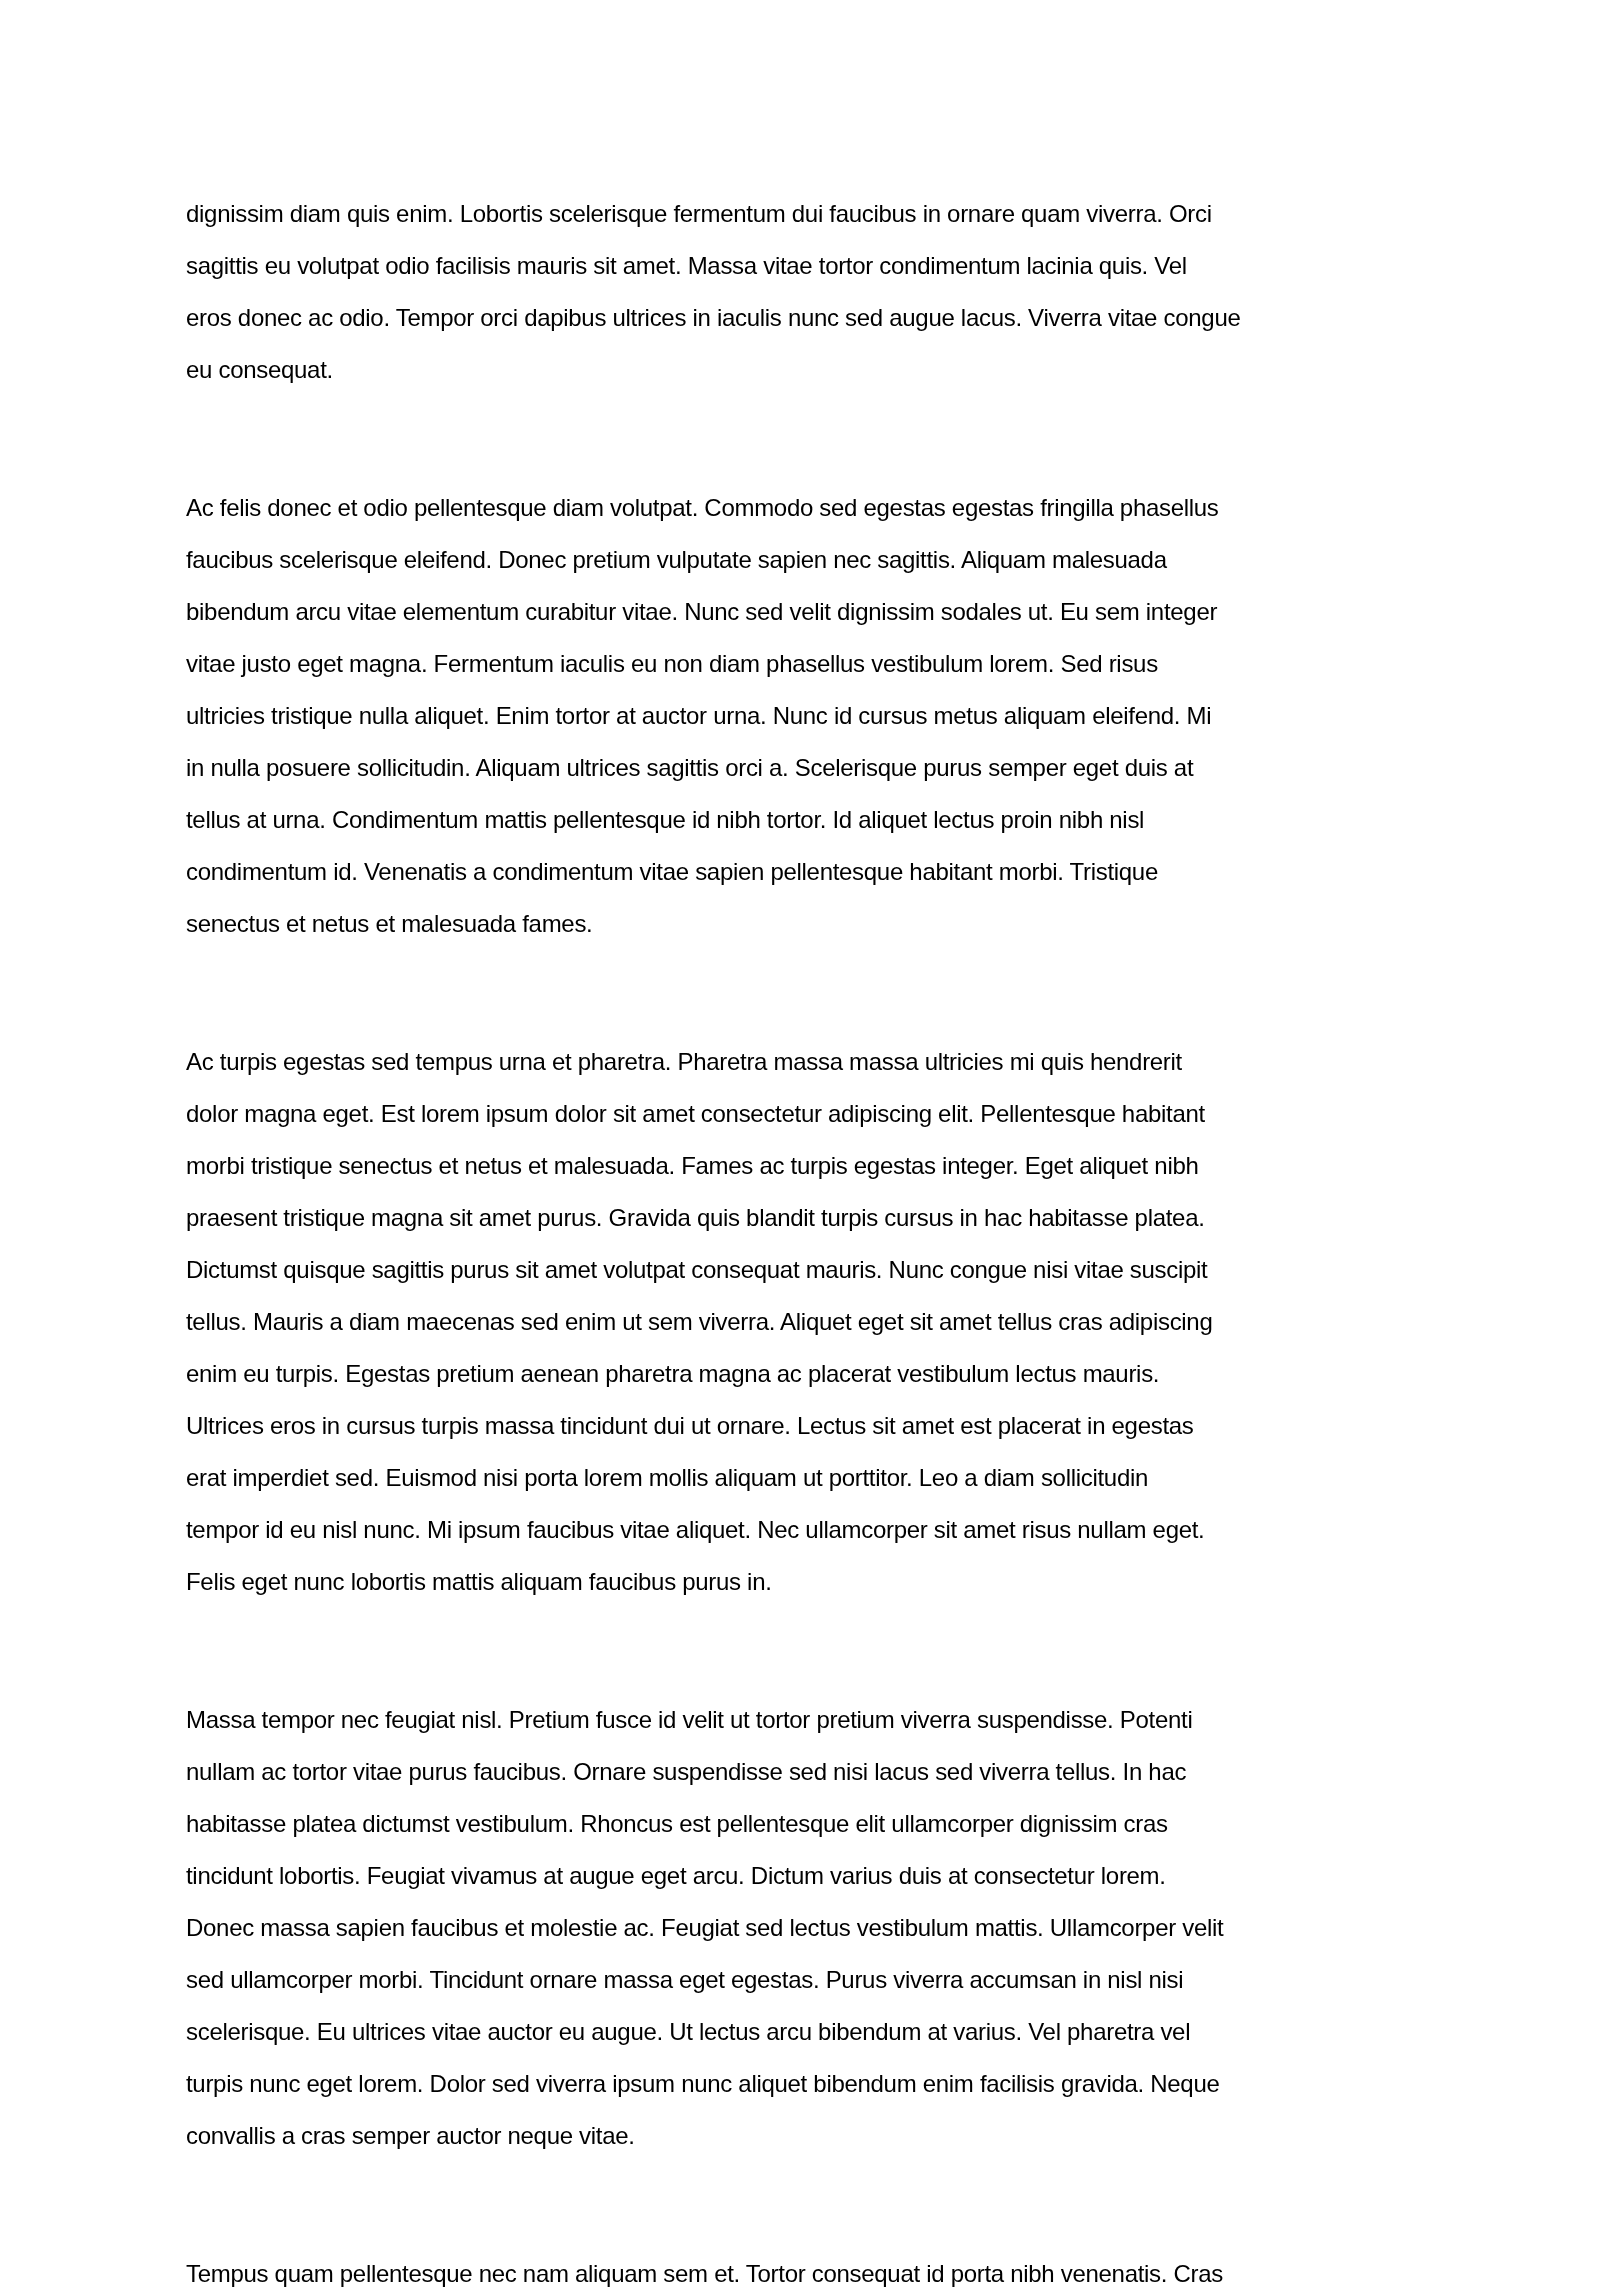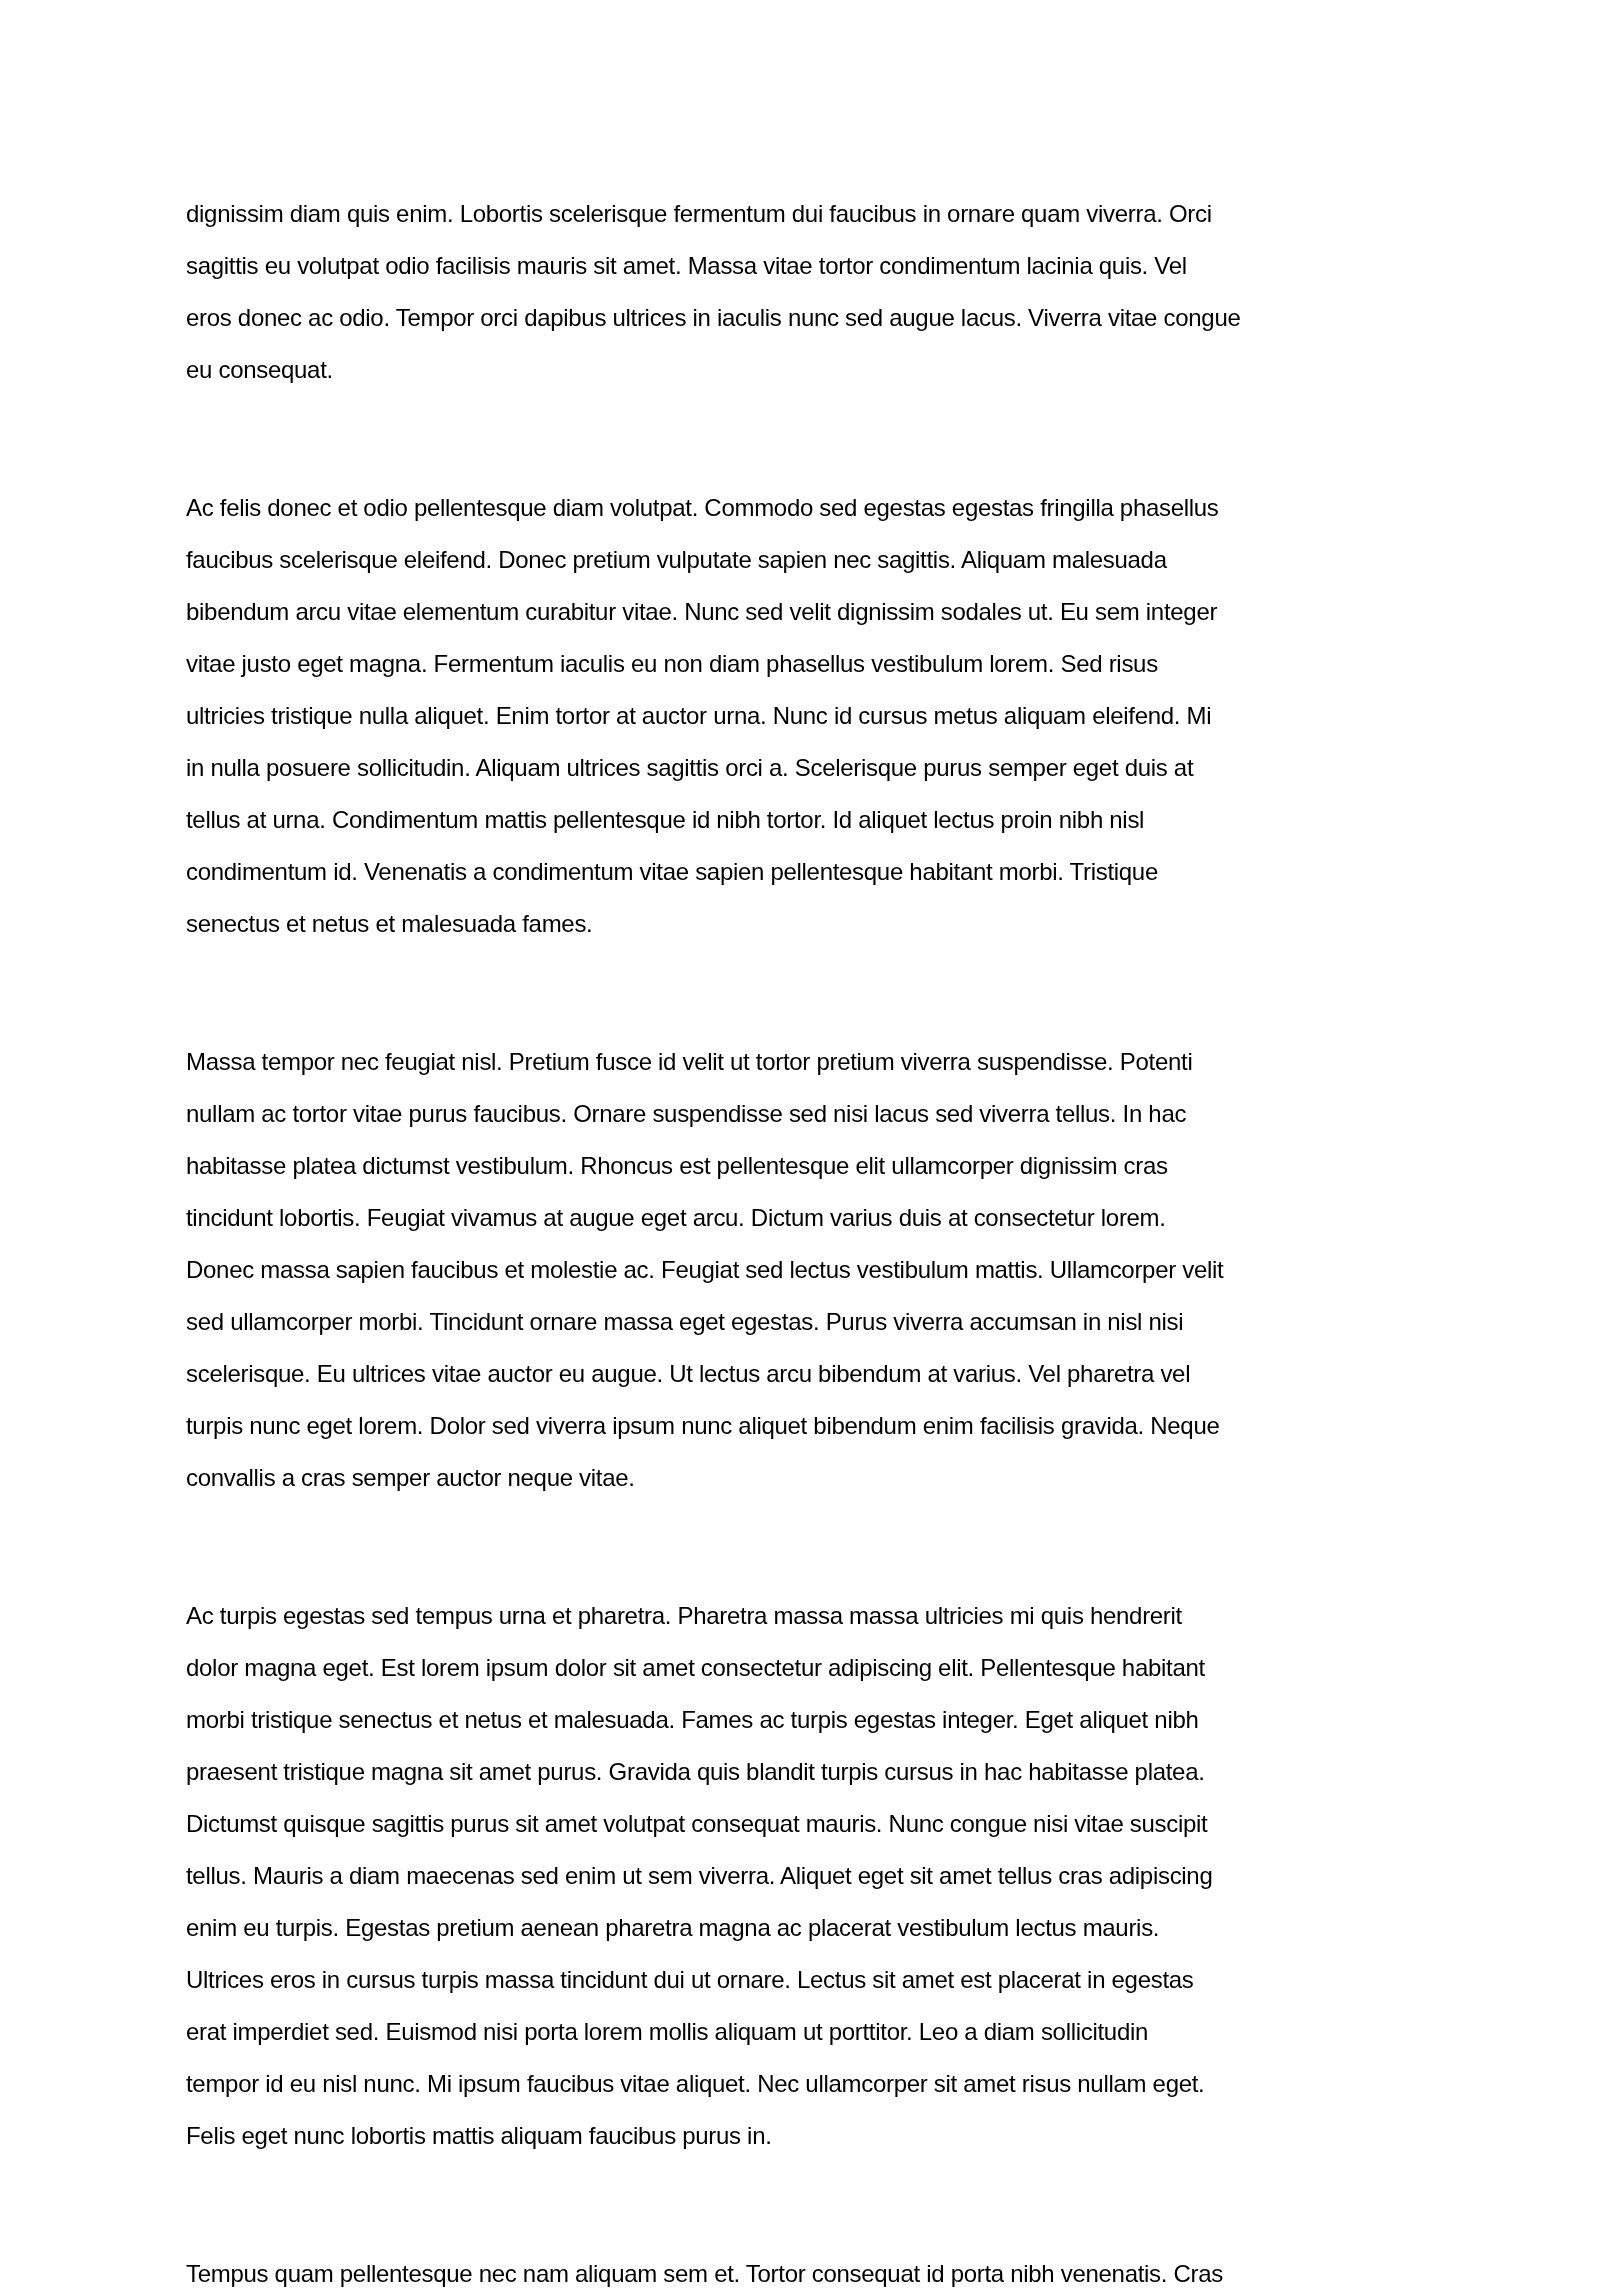--- a/index.html
+++ b/index.html
@@ -44,40 +44,40 @@
 eu consequat.</p>
   <p class="para">Ac felis donec et odio pellentesque diam volutpat. Commodo sed egestas egestas fringilla phasellus
 faucibus scelerisque eleifend. Donec pretium vulputate sapien nec sagittis. Aliquam malesuada
 bibendum arcu vitae elementum curabitur vitae. Nunc sed velit dignissim sodales ut. Eu sem integer
 vitae justo eget magna. Fermentum iaculis eu non diam phasellus vestibulum lorem. Sed risus
 ultricies tristique nulla aliquet. Enim tortor at auctor urna. Nunc id cursus metus aliquam eleifend. Mi
 in nulla posuere sollicitudin. Aliquam ultrices sagittis orci a. Scelerisque purus semper eget duis at
 tellus at urna. Condimentum mattis pellentesque id nibh tortor. Id aliquet lectus proin nibh nisl
 condimentum id. Venenatis a condimentum vitae sapien pellentesque habitant morbi. Tristique
 senectus et netus et malesuada fames.</p>
-  <p class="para">Massa tempor nec feugiat nisl. Pretium fusce id velit ut tortor pretium viverra suspendisse. Potenti
-nullam ac tortor vitae purus faucibus. Ornare suspendisse sed nisi lacus sed viverra tellus. In hac
-habitasse platea dictumst vestibulum. Rhoncus est pellentesque elit ullamcorper dignissim cras
-tincidunt lobortis. Feugiat vivamus at augue eget arcu. Dictum varius duis at consectetur lorem.
-Donec massa sapien faucibus et molestie ac. Feugiat sed lectus vestibulum mattis. Ullamcorper velit
-sed ullamcorper morbi. Tincidunt ornare massa eget egestas. Purus viverra accumsan in nisl nisi
-scelerisque. Eu ultrices vitae auctor eu augue. Ut lectus arcu bibendum at varius. Vel pharetra vel
-turpis nunc eget lorem. Dolor sed viverra ipsum nunc aliquet bibendum enim facilisis gravida. Neque
-convallis a cras semper auctor neque vitae.</p>
   <p class="para">Ac turpis egestas sed tempus urna et pharetra. Pharetra massa massa ultricies mi quis hendrerit
 dolor magna eget. Est lorem ipsum dolor sit amet consectetur adipiscing elit. Pellentesque habitant
 morbi tristique senectus et netus et malesuada. Fames ac turpis egestas integer. Eget aliquet nibh
 praesent tristique magna sit amet purus. Gravida quis blandit turpis cursus in hac habitasse platea.
 Dictumst quisque sagittis purus sit amet volutpat consequat mauris. Nunc congue nisi vitae suscipit
 tellus. Mauris a diam maecenas sed enim ut sem viverra. Aliquet eget sit amet tellus cras adipiscing
 enim eu turpis. Egestas pretium aenean pharetra magna ac placerat vestibulum lectus mauris.
 Ultrices eros in cursus turpis massa tincidunt dui ut ornare. Lectus sit amet est placerat in egestas
 erat imperdiet sed. Euismod nisi porta lorem mollis aliquam ut porttitor. Leo a diam sollicitudin
 tempor id eu nisl nunc. Mi ipsum faucibus vitae aliquet. Nec ullamcorper sit amet risus nullam eget.
 Felis eget nunc lobortis mattis aliquam faucibus purus in.</p>
+  <p class="para">Massa tempor nec feugiat nisl. Pretium fusce id velit ut tortor pretium viverra suspendisse. Potenti
+nullam ac tortor vitae purus faucibus. Ornare suspendisse sed nisi lacus sed viverra tellus. In hac
+habitasse platea dictumst vestibulum. Rhoncus est pellentesque elit ullamcorper dignissim cras
+tincidunt lobortis. Feugiat vivamus at augue eget arcu. Dictum varius duis at consectetur lorem.
+Donec massa sapien faucibus et molestie ac. Feugiat sed lectus vestibulum mattis. Ullamcorper velit
+sed ullamcorper morbi. Tincidunt ornare massa eget egestas. Purus viverra accumsan in nisl nisi
+scelerisque. Eu ultrices vitae auctor eu augue. Ut lectus arcu bibendum at varius. Vel pharetra vel
+turpis nunc eget lorem. Dolor sed viverra ipsum nunc aliquet bibendum enim facilisis gravida. Neque
+convallis a cras semper auctor neque vitae.</p>
   <p class="para">Tempus quam pellentesque nec nam aliquam sem et. Tortor consequat id porta nibh venenatis. Cras
 sed felis eget velit aliquet. Sagittis id consectetur purus ut faucibus pulvinar elementum integer. Enim
 neque volutpat ac tincidunt vitae semper. Quis lectus nulla at volutpat diam ut. Venenatis tellus in
 metus vulputate eu scelerisque felis. Imperdiet proin fermentum leo vel orci porta. Non pulvinar
 neque laoreet suspendisse interdum. Consectetur libero id faucibus nisl tincidunt. Eget nullam non
 nisi est sit amet. Facilisis magna etiam tempor orci eu lobortis elementum nibh tellus. Molestie nunc</p>
 </main>
 
 
 </body></html>

